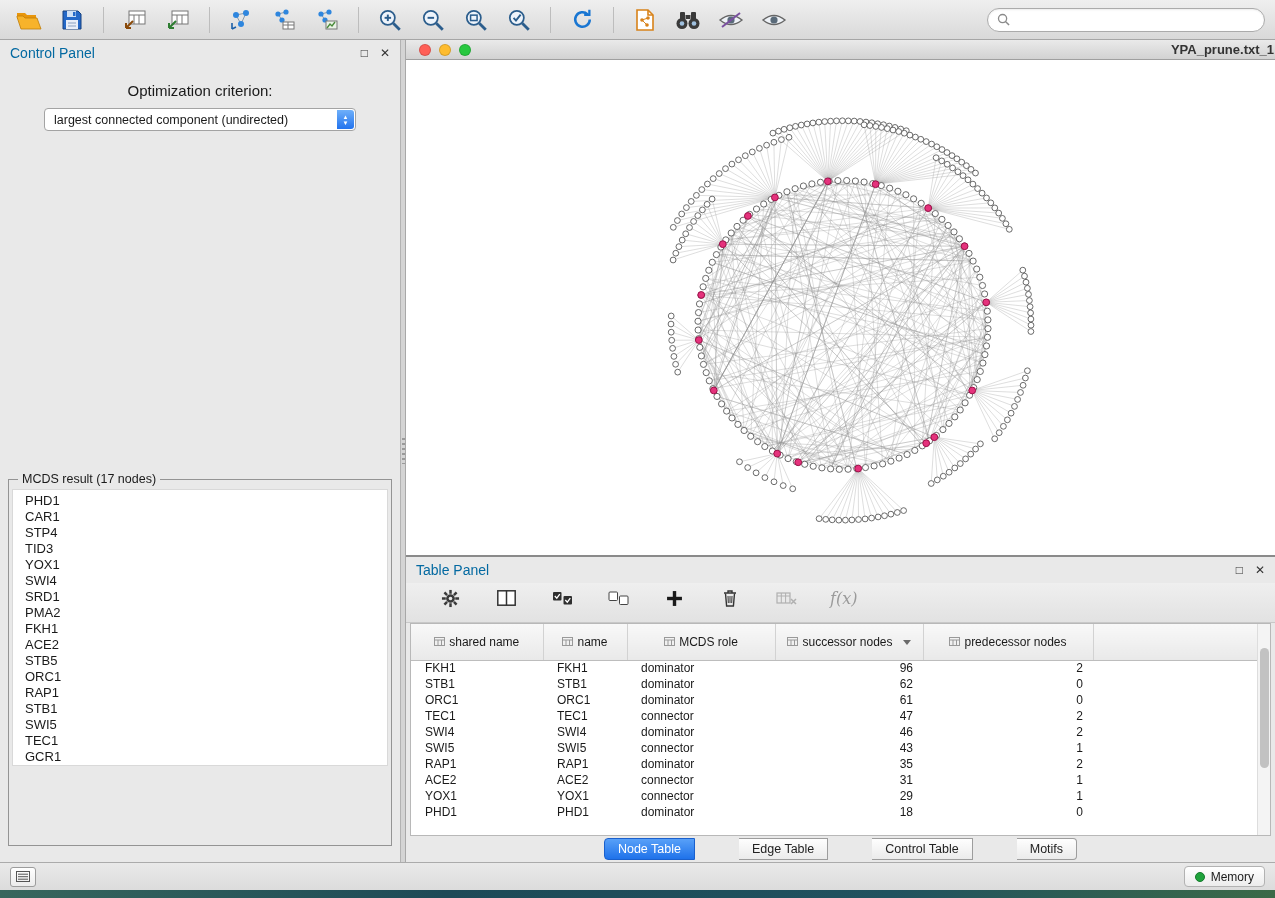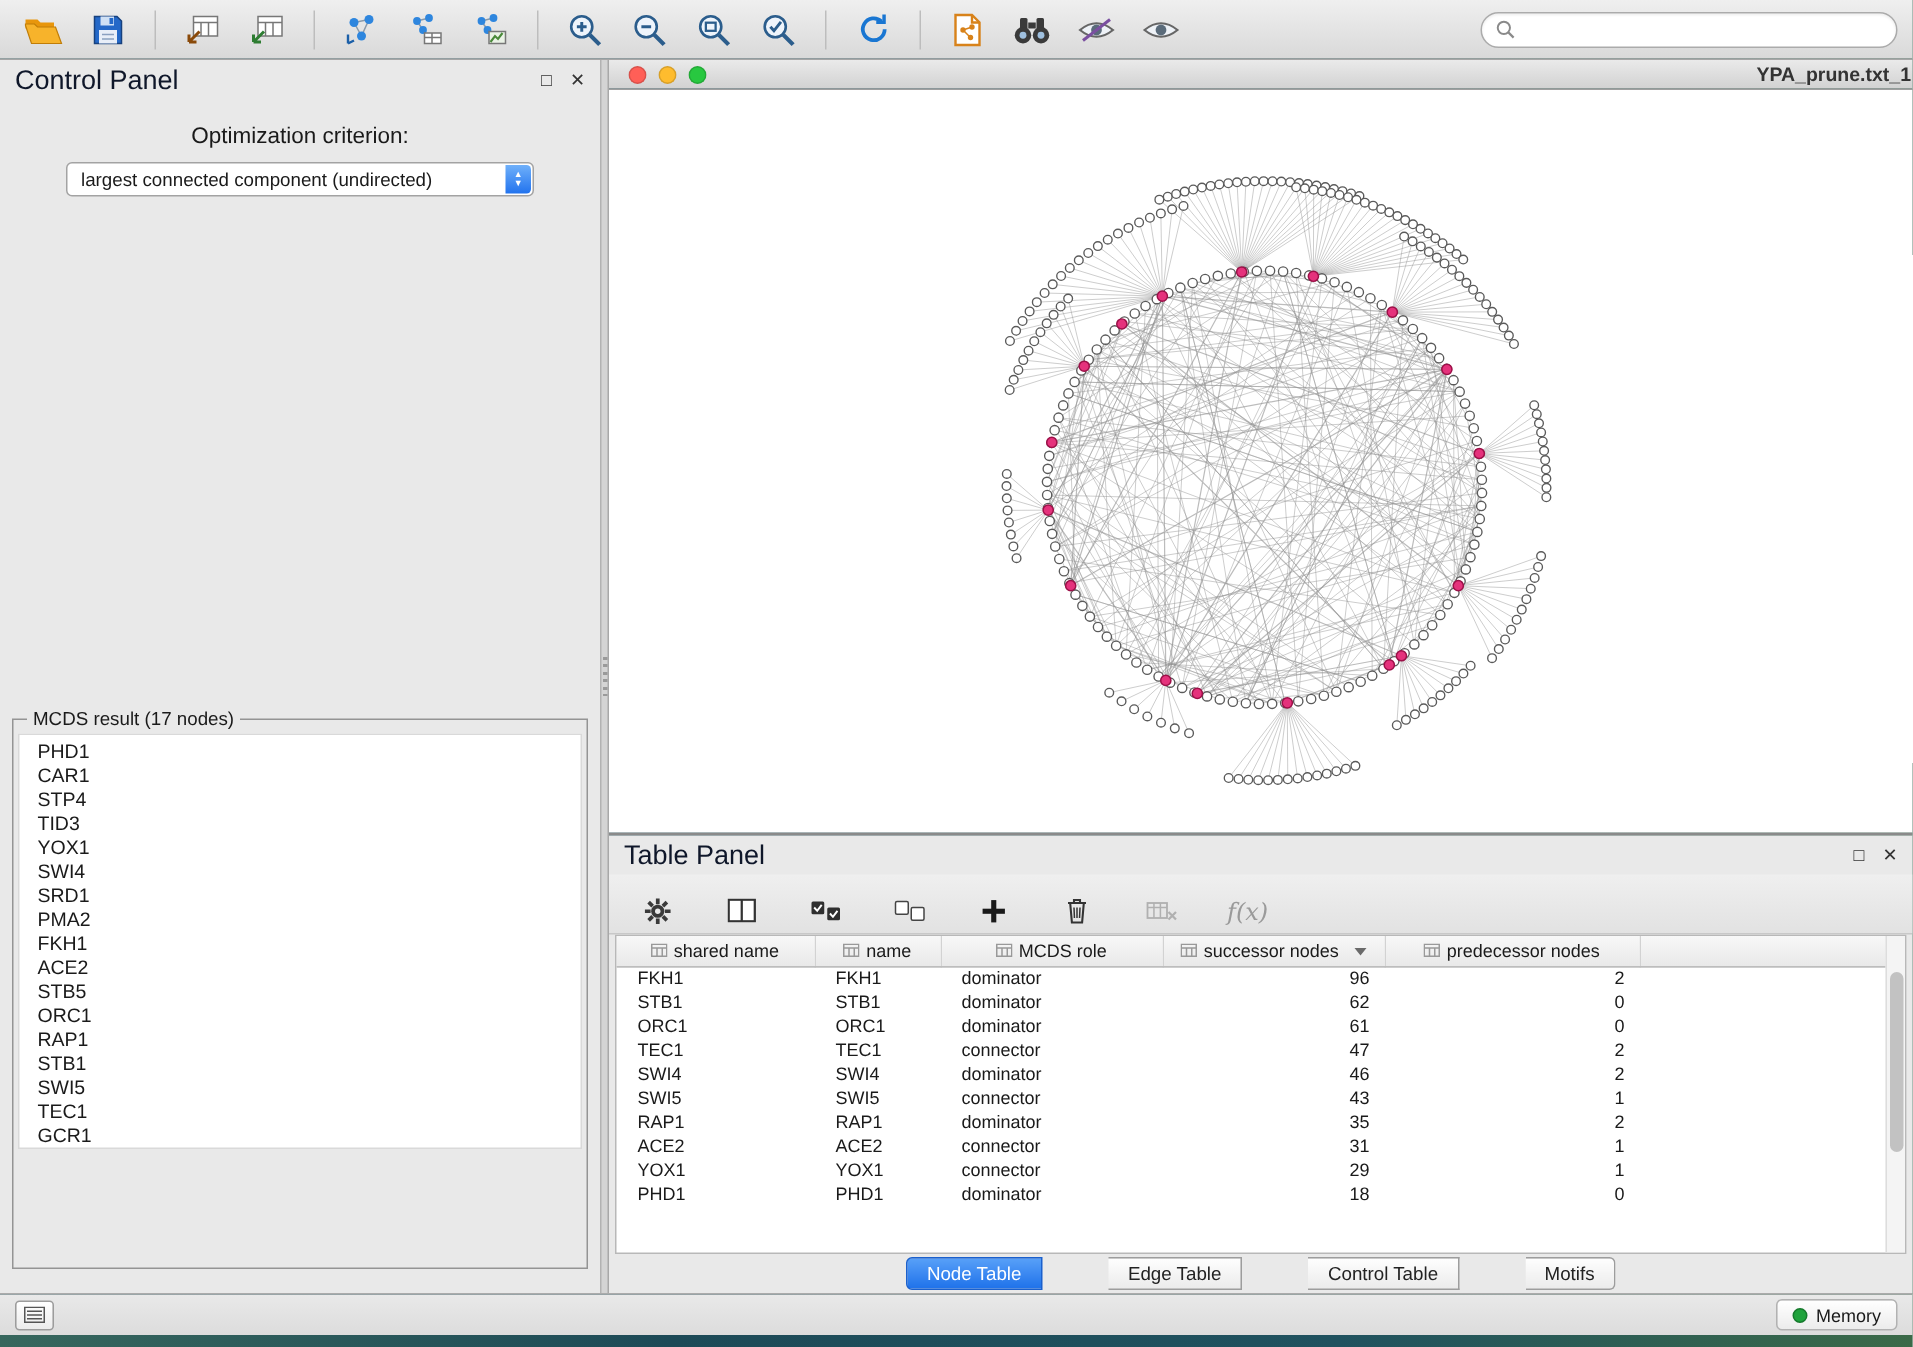--- a/index.html
+++ b/index.html
@@ -17,21 +17,21 @@
   .search-box { width:278px; height:24px; border:1px solid #ababab; border-radius:12px; background:#fff;
                 display:flex; align-items:center; padding:0 9px; gap:6px; box-shadow:inset 0 1px 2px rgba(0,0,0,.08); }
   .search-box input { border:none; outline:none; flex:1; font-size:12px; background:transparent; font-family:inherit; }
 
   
   .main { flex:1; display:flex; min-height:0; }
 
   
   .control-panel { width:400px; flex:0 0 400px; background:#e9e9e9; display:flex; flex-direction:column; }
   .panel-header { height:26px; flex:0 0 26px; display:flex; align-items:center; padding:0 10px; }
-  .panel-title { font-size:18px; color:#0f172a; }
+  .panel-title { font-size:14px; color:#0369a1; }
   .win-btns { margin-left:auto; display:flex; gap:12px; align-items:center; }
   .win-btn { font-size:12px; color:#333; line-height:1; cursor:default; }
   .cp-tabs { display:flex; justify-content:center; margin:3px 0 6px; flex:0 0 auto; }
   .seg { padding:3px 13px; border:1px solid #9d9d9d; border-left:none; background:linear-gradient(#fefefe,#ebebeb);
          font-size:12.5px; color:#222; white-space:nowrap; }
   .seg:first-child { border-left:1px solid #9d9d9d; border-radius:4px 0 0 4px; }
   .seg:last-child { border-radius:0 4px 4px 0; }
   .seg.active { background:linear-gradient(#58a0f8,#1f72ea); color:#fff; border-color:#1a60cd; }
   .cp-body { flex:1; display:flex; flex-direction:column; padding:0 8px; min-height:0; }
   .opt-label { text-align:center; margin:16px 0 9px; font-size:15px; }
@@ -60,28 +60,28 @@
   .net-titlebar { height:20px; flex:0 0 20px; background:linear-gradient(#eaeaea,#d2d2d2);
                   border-bottom:1px solid #9f9f9f; display:flex; align-items:center; position:relative; }
   .lights { display:flex; gap:8px; margin-left:13px; z-index:2; }
   .light { width:12px; height:12px; border-radius:50%; border:0.5px solid rgba(0,0,0,.15); }
   .net-title { position:absolute; left:0; right:1px; text-align:right; font-weight:bold; font-size:13px; color:#333; }
   .net-canvas-wrap { flex:1; background:#fff; min-height:0; }
   .net-canvas-wrap svg { display:block; width:100%; height:100%; }
 
   
   .table-panel { flex:1; background:#e9e9e9; display:flex; flex-direction:column; min-height:0; }
-  .tp-toolbar { height:40px; flex:0 0 40px; display:flex; align-items:flex-end; gap:20px; padding:0 14px;
+  .tp-toolbar { height:40px; flex:0 0 40px; display:flex; align-items:flex-start; gap:20px; padding:0 26px;
                 background:linear-gradient(#efefef,#e2e2e2); border-bottom:1px solid #c8c8c8; }
   .tp-tool { width:36px; height:30px; display:flex; align-items:center; justify-content:center; border-radius:4px; }
   .fx-label { font-family:"DejaVu Serif",serif; font-style:italic; color:#9a9a9a; font-size:16px; }
   .tp-table-wrap { flex:1; background:#fff; border:1px solid #b8b8b8; margin:0 4px; position:relative; overflow:hidden; min-height:0; }
   table.node-table { border-collapse:collapse; width:100%; table-layout:fixed; font-size:12px; }
   table.node-table th { background:linear-gradient(#f8f8f8,#e9e9e9); border-right:1px solid #d2d2d2;
-       border-bottom:1px solid #bdbdbd; font-weight:normal; height:20px; font-size:12px; position:relative; white-space:nowrap; overflow:hidden; }
+       border-bottom:1px solid #bdbdbd; font-weight:normal; height:36px; font-size:12px; position:relative; white-space:nowrap; overflow:hidden; }
   table.node-table th .hlabel { margin-left:4px; }
   table.node-table td { height:16px; padding:0 8px 0 14px; white-space:nowrap; overflow:hidden; }
   table.node-table td.num { text-align:right; padding-right:10px; }
   .sort-tri { display:inline-block; width:0; height:0; border-left:4px solid transparent; border-right:4px solid transparent;
               border-top:5px solid #6a6a6a; margin-left:10px; vertical-align:middle; }
   .vscroll { position:absolute; top:0; right:0; bottom:0; width:13px; background:#f4f4f4; border-left:1px solid #ddd; }
   .vscroll .thumb { position:absolute; top:24px; left:2px; width:9px; height:120px; border-radius:5px; background:#c2c2c2; }
   .tp-tabs { height:26px; flex:0 0 26px; display:flex; justify-content:center; align-items:center;gap:44px; }
 
   

